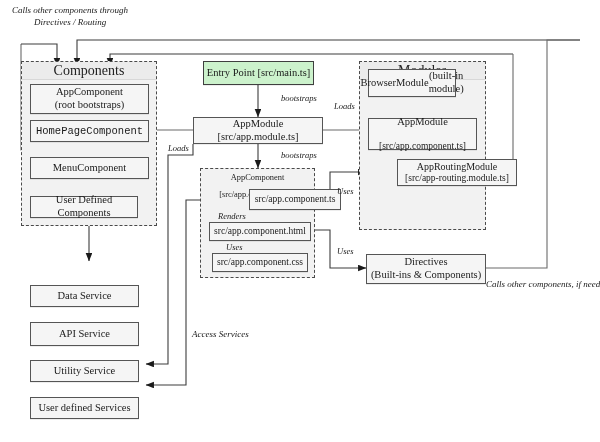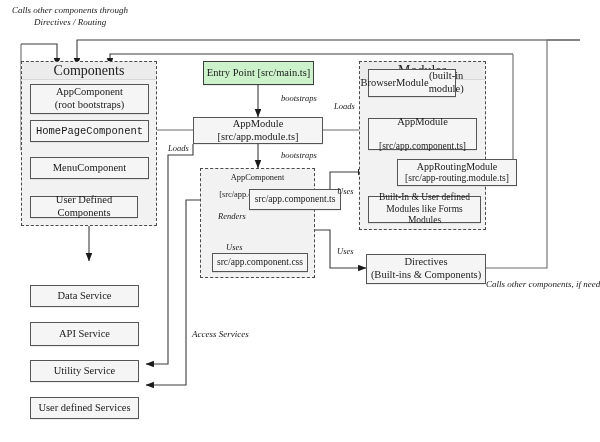--- a/index.html
+++ b/index.html
@@ -122,20 +122,23 @@
   <div class="edge-label" style="left:168px;top:143px;">Loads</div>
   <div class="edge-label" style="left:281px;top:150px;">bootstraps</div>
 
   <div class="group" style="left:200px;top:168px;width:115px;height:110px;">
     <div class="group-title plain small" style="font-size:8.4px;">AppComponent [src/app.component.ts]</div>
   </div>
   <div class="node small" style="left:212px;top:189px;width:92px;height:21px;margin-left:37px;">
     <span>src/app.component.ts</span>
   </div>
   <div class="edge-label" style="left:218px;top:211px;">Renders</div>
+  <div class="node small" style="left:209px;top:222px;width:102px;height:19px;">
+    <span>src/app.component.html</span>
+  </div>
   <div class="edge-label" style="left:226px;top:242px;">Uses</div>
   <div class="node small" style="left:212px;top:253px;width:96px;height:19px;">
     <span>src/app.component.css</span>
   </div>
 
   <div class="note" style="left:192px;top:328px;text-align:left;">Access Services</div>
 
   <div class="group" style="left:359px;top:61px;width:127px;height:169px;">
     <div class="group-title">Modules</div>
   </div>
@@ -144,24 +147,20 @@
     <span class="l2">(built-in module)</span>
   </div>
   <div class="node small" style="left:368px;top:118px;width:109px;height:32px;flex-direction:column;gap:12px;">
     <span style="font-size:10.5px;">AppModule</span>
     <span class="l2">[src/app.component.ts]</span>
   </div>
   <div class="node small" style="left:366px;top:159px;width:120px;height:27px;flex-direction:column;margin-left:31px;">
     <span style="font-size:10px;">AppRoutingModule</span>
     <span class="l2">[src/app-routing.module.ts]</span>
   </div>
-  <div class="node small" style="left:368px;top:196px;width:113px;height:27px;flex-direction:column;">
-    <span>Built-In &amp; User defined</span>
-    <span class="l2">Modules like Forms Modules</span>
-  </div>
 
   <div class="edge-label" style="left:337px;top:186px;">Uses</div>
   <div class="edge-label" style="left:337px;top:246px;">Uses</div>
 
   <div class="node" style="left:366px;top:254px;width:120px;height:30px;flex-direction:column;">
     <span>Directives</span>
     <span class="l2">(Built-ins &amp; Components)</span>
   </div>
 
   <div class="note" style="left:486px;top:278px;text-align:left;">Calls other components, if needed</div>

